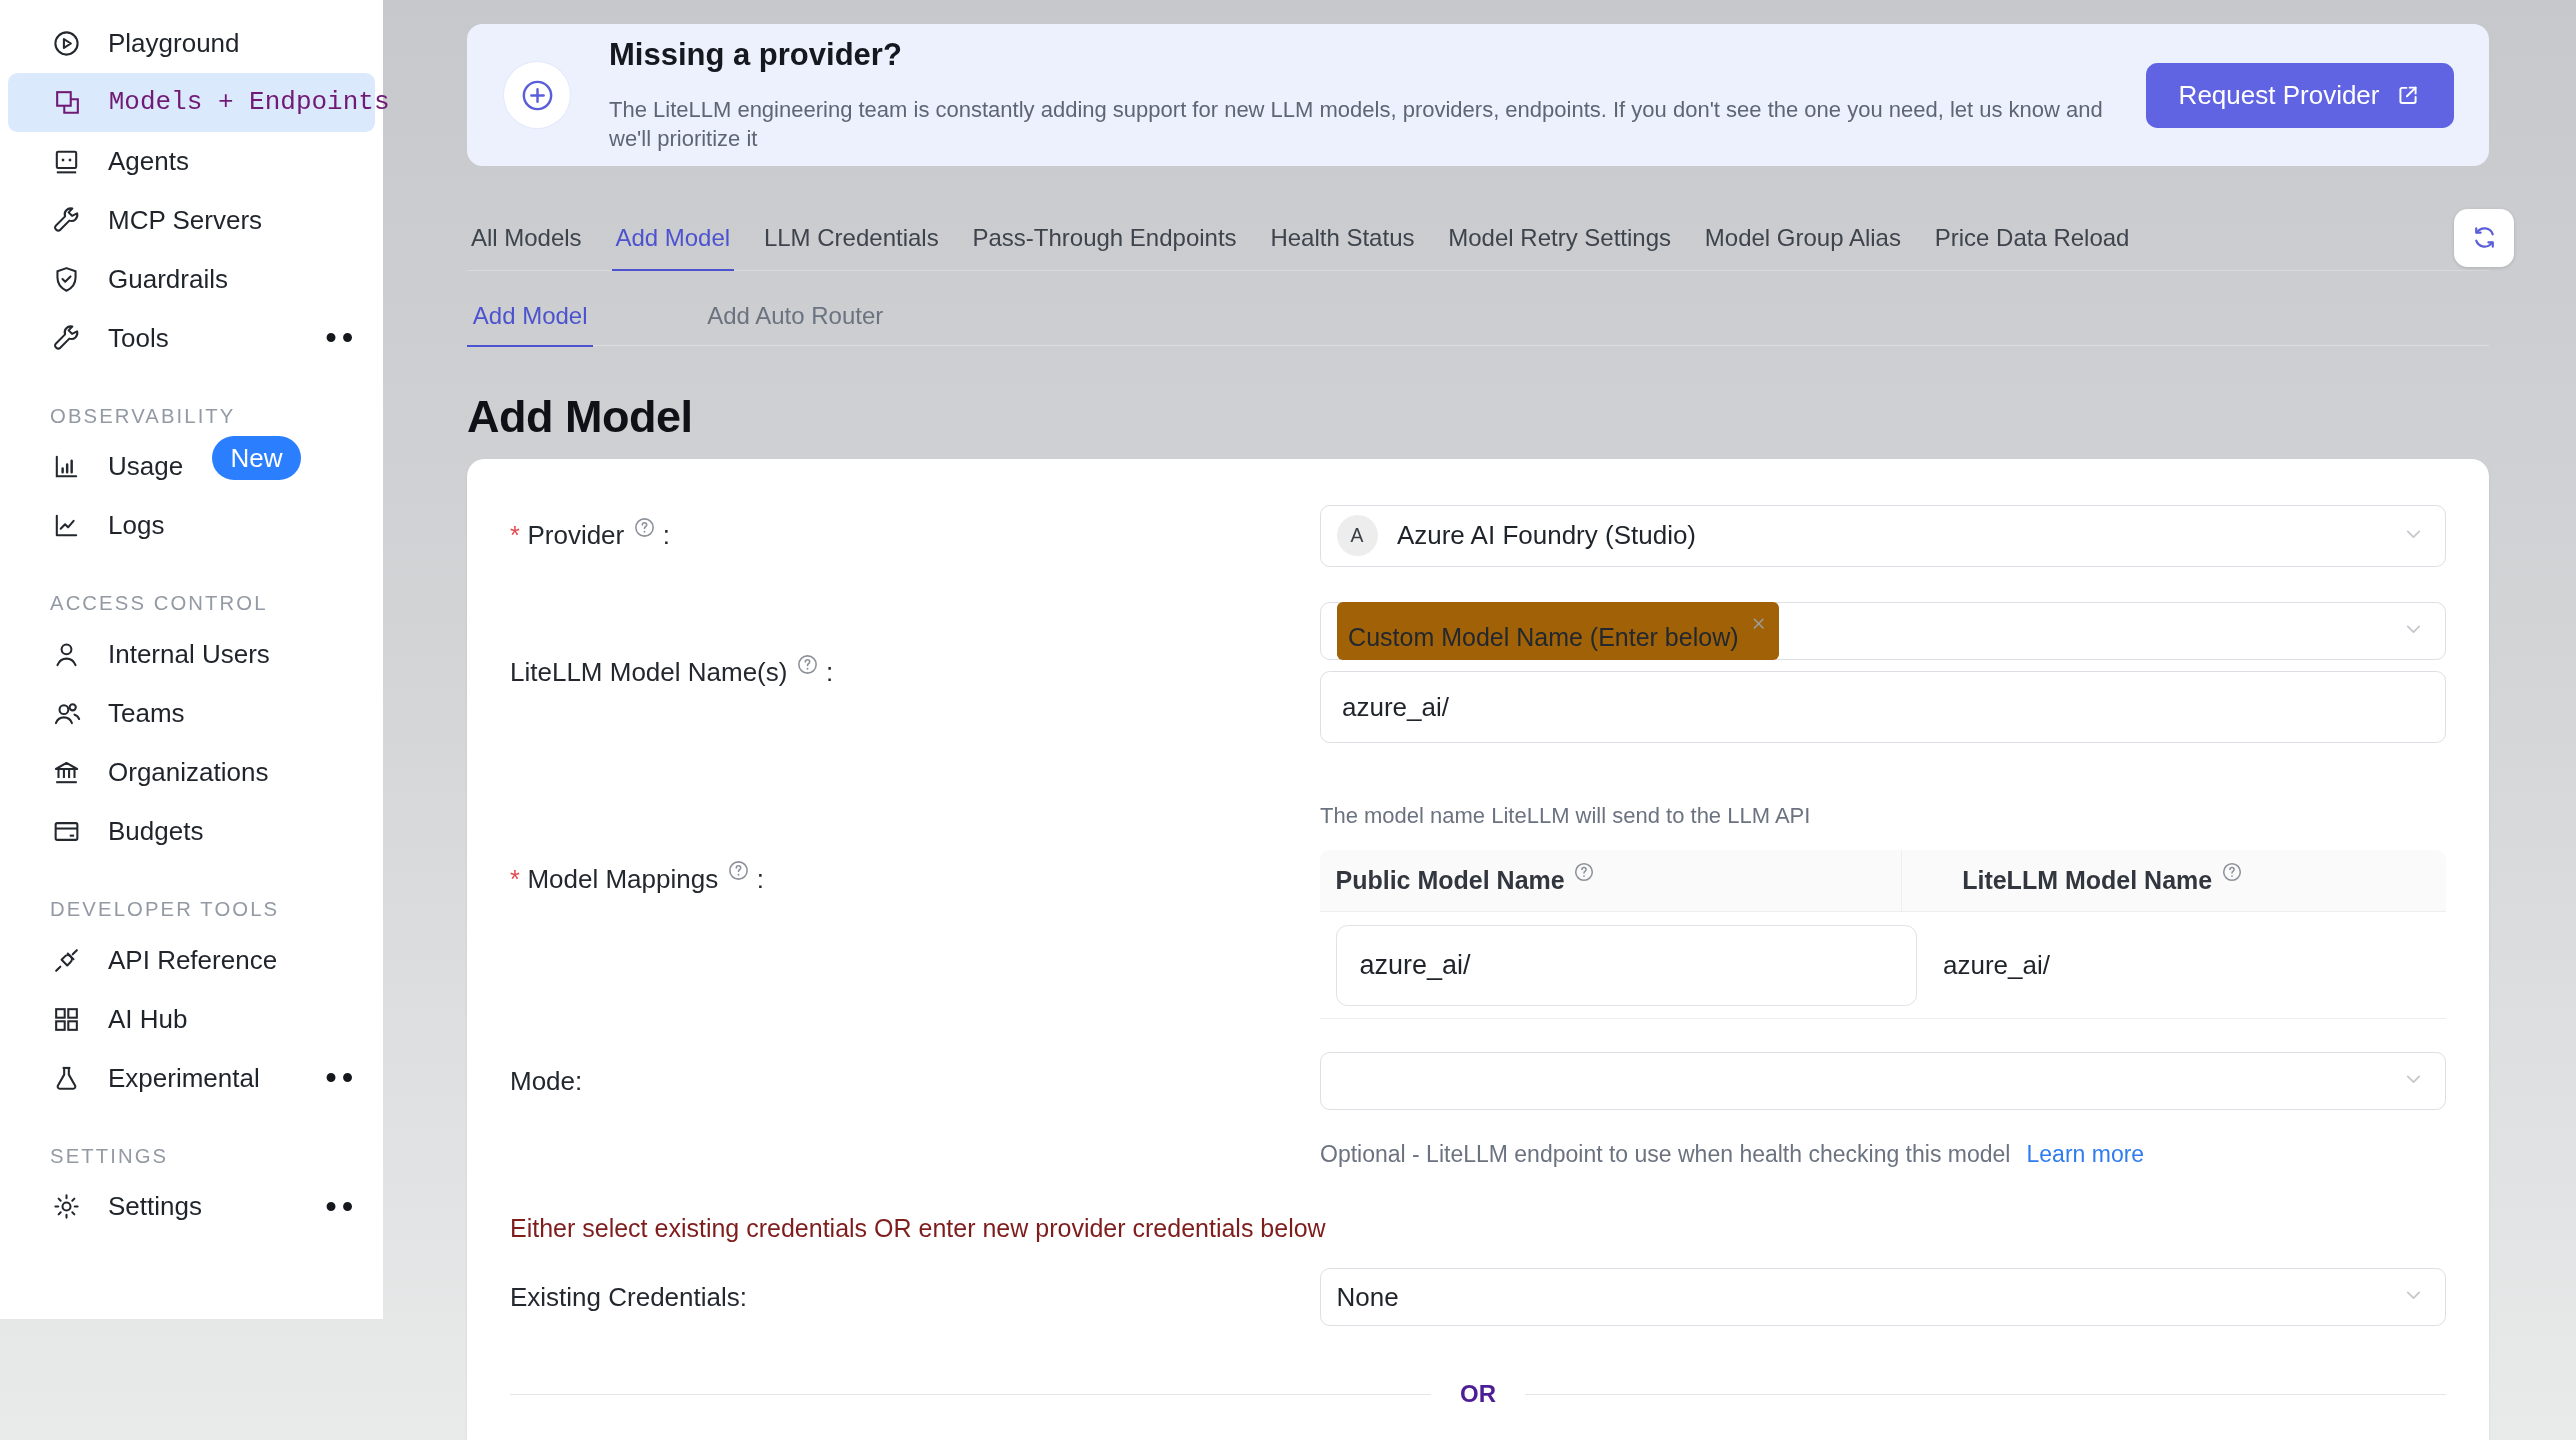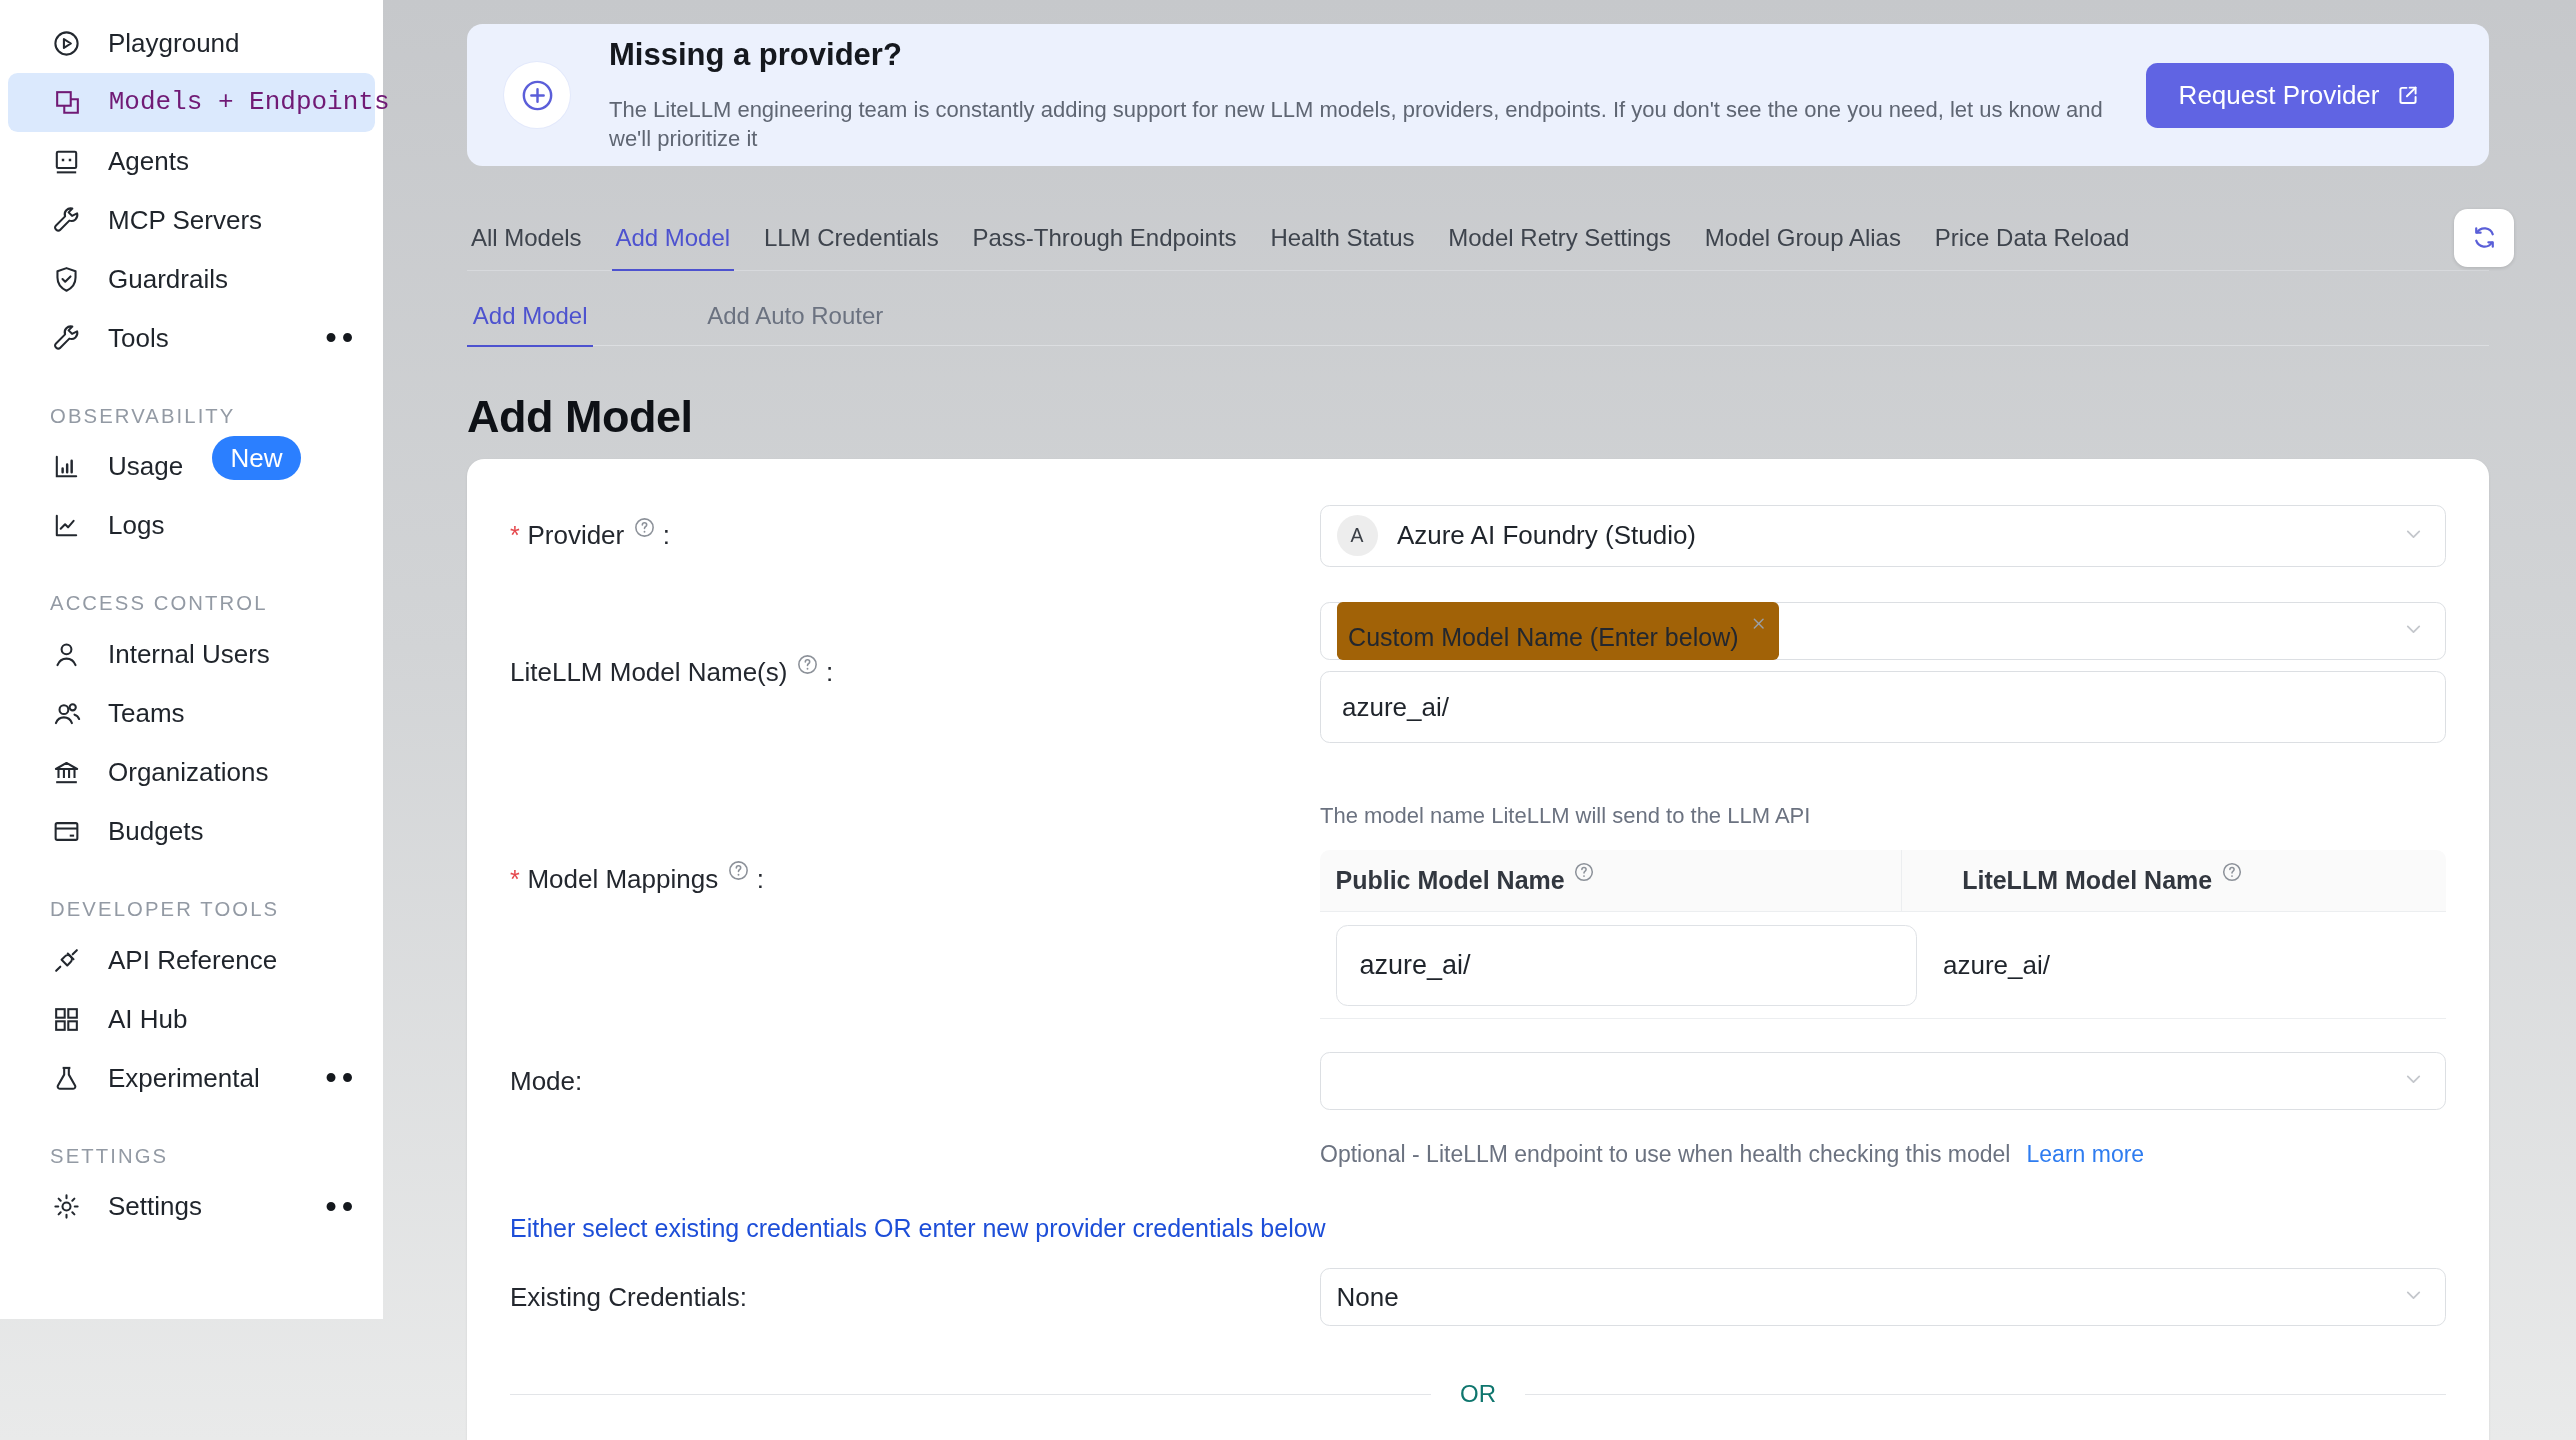--- a/index.html
+++ b/index.html
@@ -96,25 +96,25 @@
   .map-hcell + .map-hcell { border-left:1px solid #eceef0; padding-left:60px; }
   .map-hcell .q { margin:-11.6px 0 0 7.7px; color:#8c9199; }
   .map-row { display:flex; align-items:center; height:107px;
     border-bottom:1px solid #eceef0; }
   .map-cell { width:50%; padding-left:15.5px; }
   .map-cell + .map-cell { padding-left:60px; }
   .map-input { width:581px; height:81px; border:1px solid #dfe2e6; border-radius:11.6px;
     font-size:27px; color:#1f242b; padding:0 23px; font-family:inherit; outline:none; }
   .map-val { font-size:26px; color:#1f242b; }
 
-  .cred-note { margin-top:46px; font-size:25px; color:#1d4ed8; }
+  .cred-note { margin-top:46px; font-size:25px; color:#7f1d1d; }
 
   .or-div { margin-top:54px; display:flex; align-items:center; gap:29px; }
   .or-div .ln { flex:1; height:1px; background:#e3e5e8; }
-  .or-div .or { font-size:24px; color:#0f766e; }
+  .or-div .or { font-size:24px; color:#4c1d95;font-weight:bold; }
 </style>
 </head>
 <body>
 
 <nav class="sidebar">
 
   <div class="side-item">
     <span class="ic">
       <svg class="i" width="31" height="31" viewBox="0 0 24 24" fill="none" stroke="currentColor" stroke-width="1.6">
           <circle cx="12" cy="12" r="8.6"></circle>

